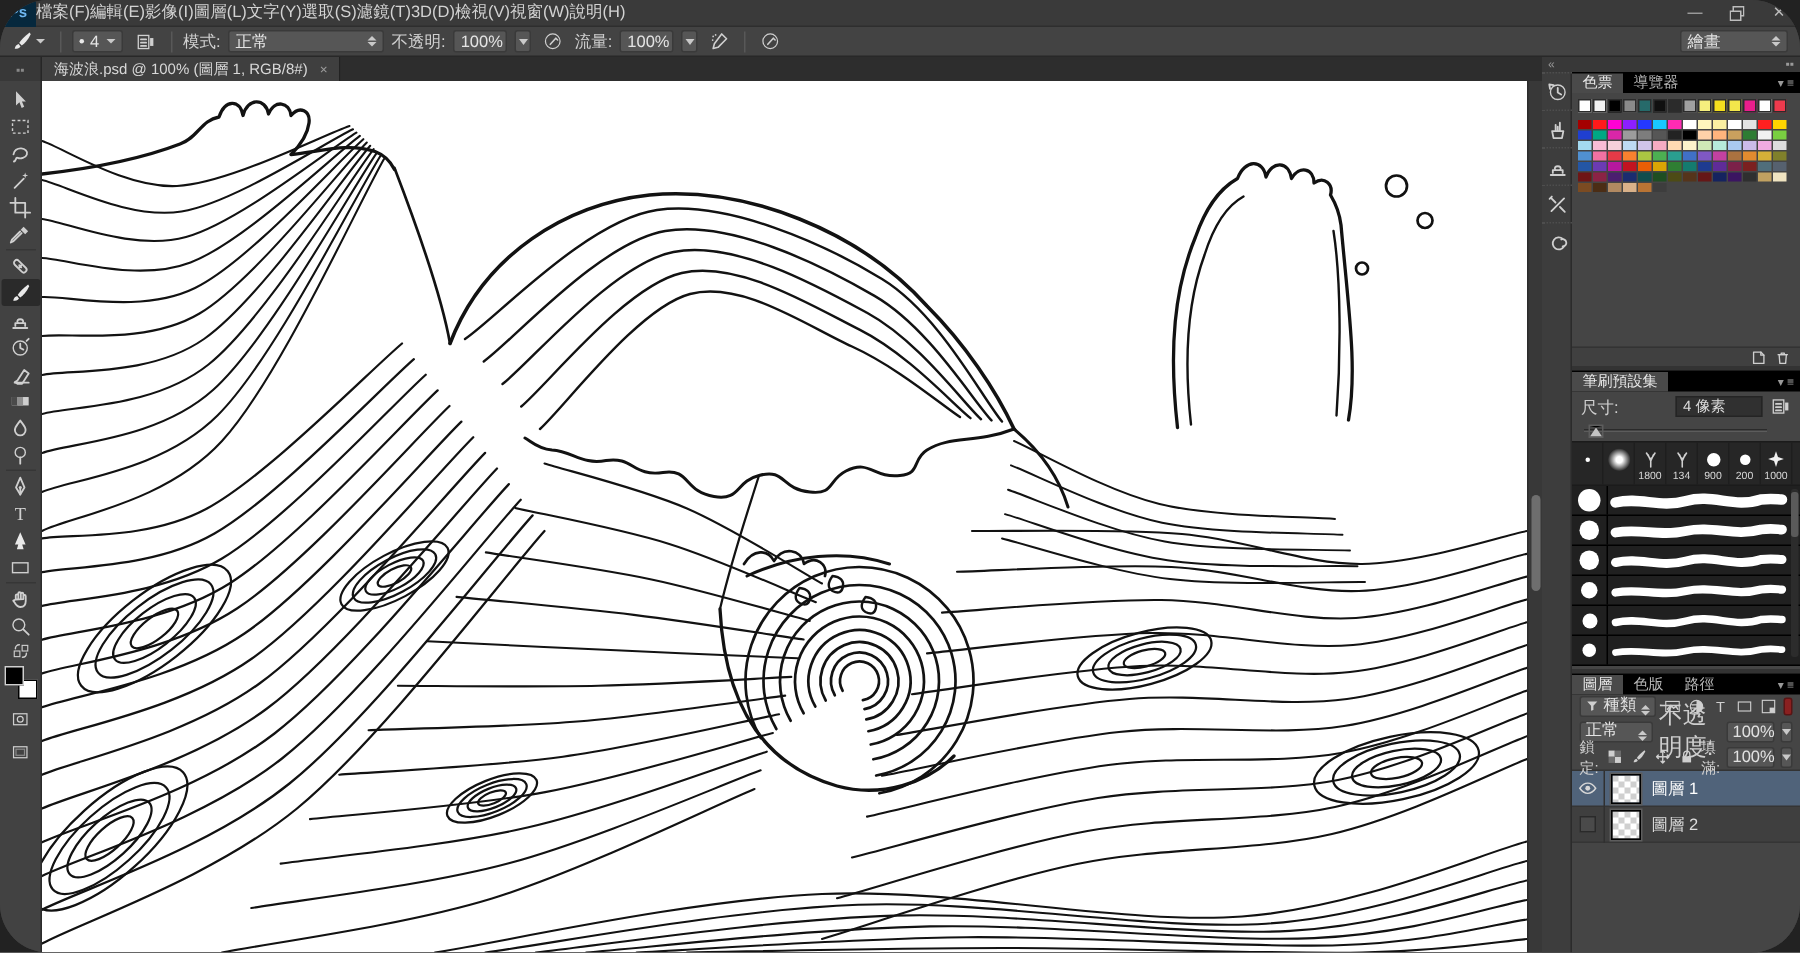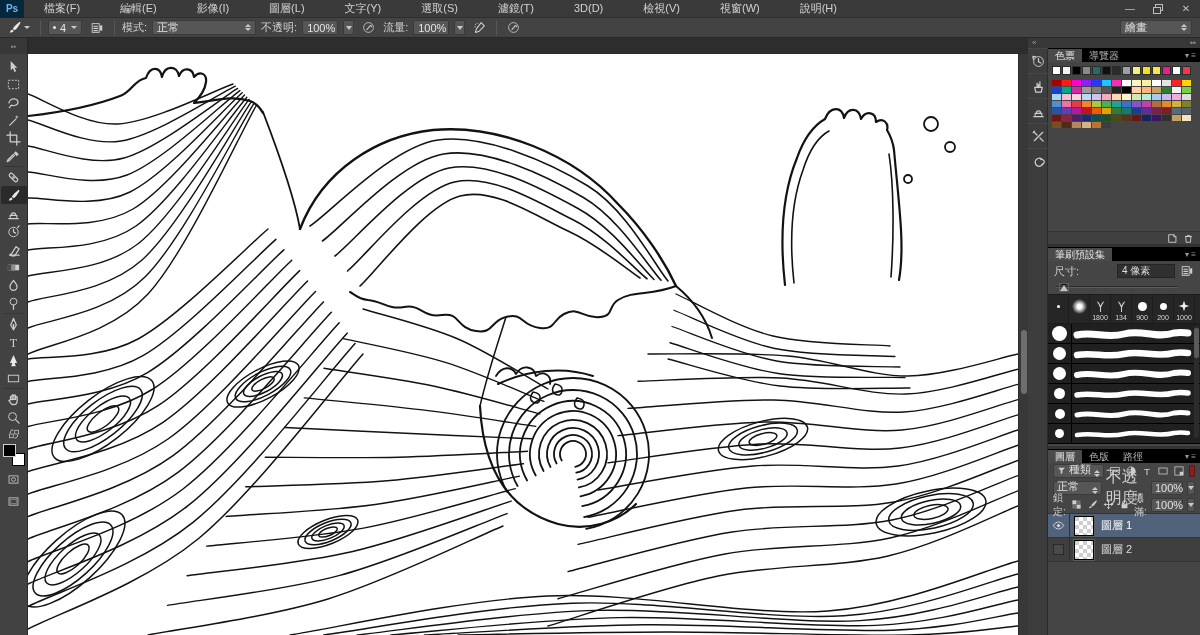--- a/index.html
+++ b/index.html
@@ -1,25 +1,25 @@
 <!DOCTYPE html>
 <html><head>
 <meta charset="utf-8">
 <style>
   * { margin:0; padding:0; box-sizing:border-box; }
   html,body { background:#222; }
   #app { position:relative; width:1200px; height:635px; overflow:hidden;
          font-family:"Liberation Sans","DejaVu Sans",sans-serif; color:#d6d6d6;
-         background:#3f3f3f; font-size:11px; }
+         background:#3f3f3f; font-size:11px;border-radius:32px; }
   
   #titlebar { position:absolute; left:0; top:0; width:1200px; height:18px;
               background:#3a3a3a; display:flex; align-items:center; border-bottom:1px solid #2e2e2e;}
   #pslogo { width:24px; height:18px; background:#06283d; color:#6fb8f2; font-weight:bold;
             font-size:10px; display:flex; align-items:center; justify-content:center; }
-  .menu-item { padding:0 20px; line-height:17px; color:#d2d2d2; cursor:default; }
+  .menu-item { padding:0 0; line-height:17px; color:#d2d2d2; cursor:default; }
   #winbtns { margin-left:auto; display:flex; }
   .winbtn { width:28px; height:17px; display:flex; align-items:center; justify-content:center; color:#bdbdbd; font-size:10px; }
   
   #optionsbar { position:absolute; left:0; top:18px; width:1200px; height:20px; background:#434343;
                 border-bottom:1px solid #282828; display:flex; align-items:center; gap:5px; padding:0 4px; }
   .obtn { height:16px; display:flex; align-items:center; gap:2px; padding:0 3px; border-radius:2px; }
   .field { height:15px; background:#565656; border:1px solid #3a3a3a; border-radius:2px;
            display:flex; align-items:center; padding:0 4px; gap:4px; color:#e4e4e4; }
   .updown { display:flex; flex-direction:column; gap:1px; margin-left:auto; }
   .updown i { width:0; height:0; border-left:3px solid transparent; border-right:3px solid transparent; }
@@ -221,20 +221,24 @@
       <span>繪畫</span>
       <span class="updown">
           <i class="u"></i>
           <i class="d"></i>
         </span>
     </span>
   </div>
 
   <div id="tabbar">
     <div id="toolstub">▪▪</div>
+    <div id="doctab">
+      <span>海波浪.psd @ 100% (圖層 1, RGB/8#)</span>
+      <span class="close">×</span>
+    </div>
   </div>
 
   <div id="toolcol">
       <div class="tool">
         <svg width="15" height="15" viewBox="0 0 16 16">
           <path d="M5 2v10l2.4-2.2 1.6 4 1.8-.8-1.6-3.8H12z" fill="#cfcfcf" stroke="none" stroke-width="1.3" stroke-linecap="round" stroke-linejoin="round"></path>
         </svg>
       </div>
       <div class="tool">
         <svg width="15" height="15" viewBox="0 0 16 16">

